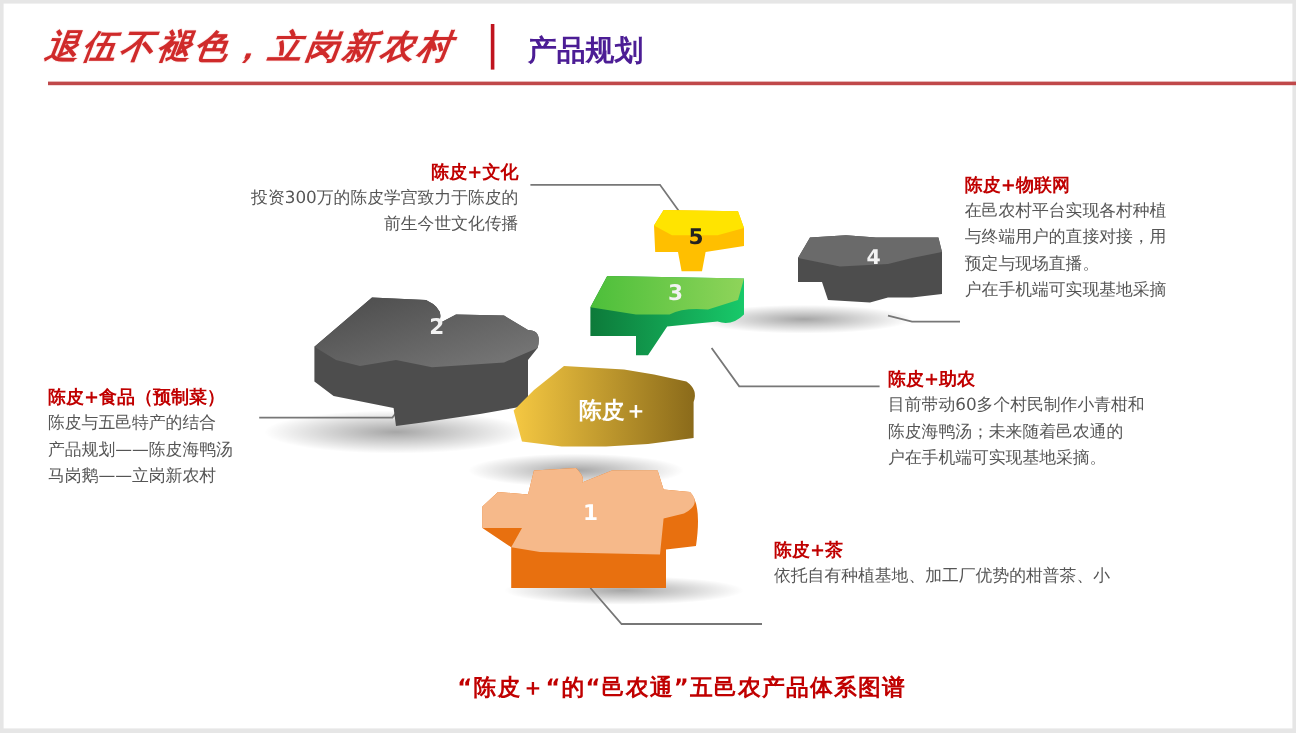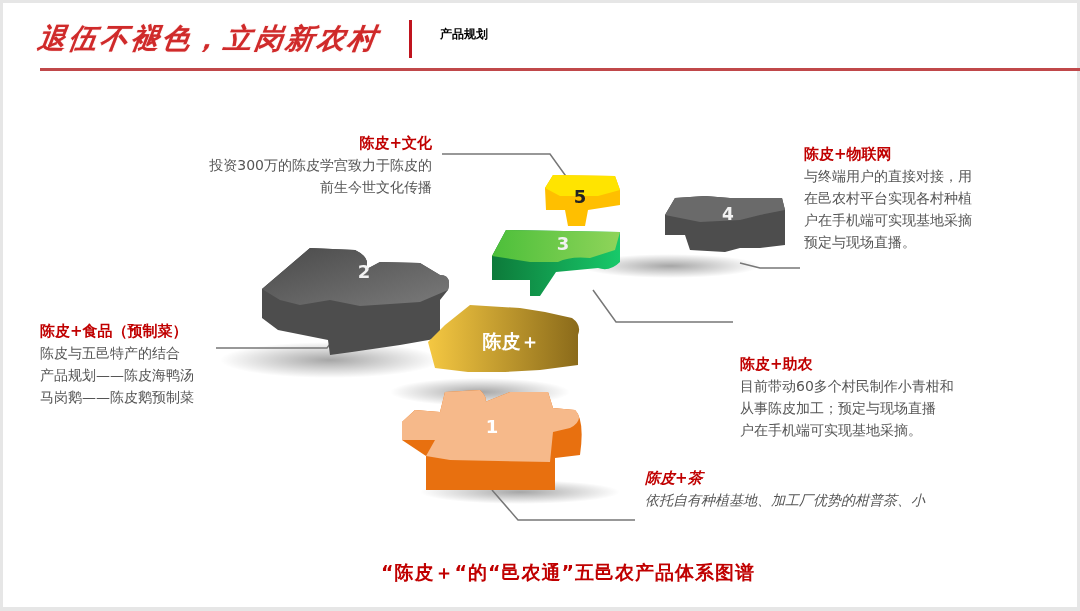--- a/index.html
+++ b/index.html
@@ -3,21 +3,21 @@
   <meta charset="utf-8">
   <style>
     html, body { margin:0; padding:0; }
     body { width:1080px; height:611px; background:#e6e6e6; position:relative; overflow:hidden;
            font-family:"DejaVu Sans","Liberation Sans",sans-serif; }
     .slide { position:absolute; left:3px; top:3px; width:1074px; height:604px; background:#ffffff; }
     .hdr-title { position:absolute; left:38px; top:20px; font-family:"DejaVu Serif","Liberation Serif",serif;
                  font-size:28px; font-style:italic; color:#cf2a2a; letter-spacing:3px; transform:skewX(-8deg);
                  font-weight:bold; text-shadow:0 0 1px #e88; }
     .hdr-divider { position:absolute; left:409px; top:20px; width:3px; height:38px; background:#c0141e; }
-    .hdr-sub { position:absolute; left:440px; top:26px; font-size:12px; font-weight:bold; color:#000000; }
+    .hdr-sub { position:absolute; left:440px; top:26px; font-size:24px; font-weight:bold; color:#4c1d95; }
     .hdr-rule { position:absolute; left:40px; top:68px; width:1040px; height:3px; background:#c0484a; }
     .callout { position:absolute; font-size:14px; line-height:22px; color:#555; }
     .callout .t { color:#c00000; font-weight:bold; font-size:15px; line-height:22px; }
     .callout.right { text-align:right; }
     .caption { position:absolute; left:0; width:1080px; top:560px; text-align:center; color:#c00000;
                font-weight:bold; font-size:19px; letter-spacing:1px;margin-left:28px; }
     svg.art { position:absolute; left:0; top:0; }
     .plabel { font-family:"DejaVu Sans","Liberation Sans",sans-serif; font-weight:bold; }
   </style>
 </head>
@@ -104,38 +104,38 @@
 </svg>
 
 <div class="callout right" style="left:180px; top:132px; width:252px;">
   <div class="t">陈皮+文化</div>
   <div>投资300万的陈皮学宫致力于陈皮的</div>
   <div>前生今世文化传播</div>
 </div>
 
 <div class="callout" style="left:804px; top:143px; width:220px;">
   <div class="t">陈皮+物联网</div>
+  <div>在邑农村平台实现各村种植</div>
   <div>与终端用户的直接对接，用</div>
-  <div>在邑农村平台实现各村种植</div>
+  <div>预定与现场直播。</div>
   <div>户在手机端可实现基地采摘</div>
-  <div>预定与现场直播。</div>
 </div>
 
 <div class="callout" style="left:40px; top:320px; width:220px;">
   <div class="t">陈皮+食品（预制菜）</div>
   <div>陈皮与五邑特产的结合</div>
   <div>产品规划——陈皮海鸭汤</div>
-  <div>马岗鹅——陈皮鹅预制菜</div>
+  <div>马岗鹅——立岗新农村</div>
 </div>
 
-<div class="callout" style="left:740px; top:305px; width:260px;margin-top:48px;">
+<div class="callout" style="left:740px; top:305px; width:260px;">
   <div class="t">陈皮+助农</div>
   <div>目前带动60多个村民制作小青柑和</div>
-  <div>从事陈皮加工；预定与现场直播</div>
+  <div>陈皮海鸭汤；未来随着邑农通的</div>
   <div>户在手机端可实现基地采摘。</div>
 </div>
 
-<div class="callout" style="left:645px; top:467px; width:340px;font-style:italic;">
+<div class="callout" style="left:645px; top:447px; width:340px;">
   <div class="t">陈皮+茶</div>
   <div>依托自有种植基地、加工厂优势的柑普茶、小</div>
 </div>
 
 <div class="caption">“陈皮＋“的“邑农通”五邑农产品体系图谱</div>
 
 </body></html>

